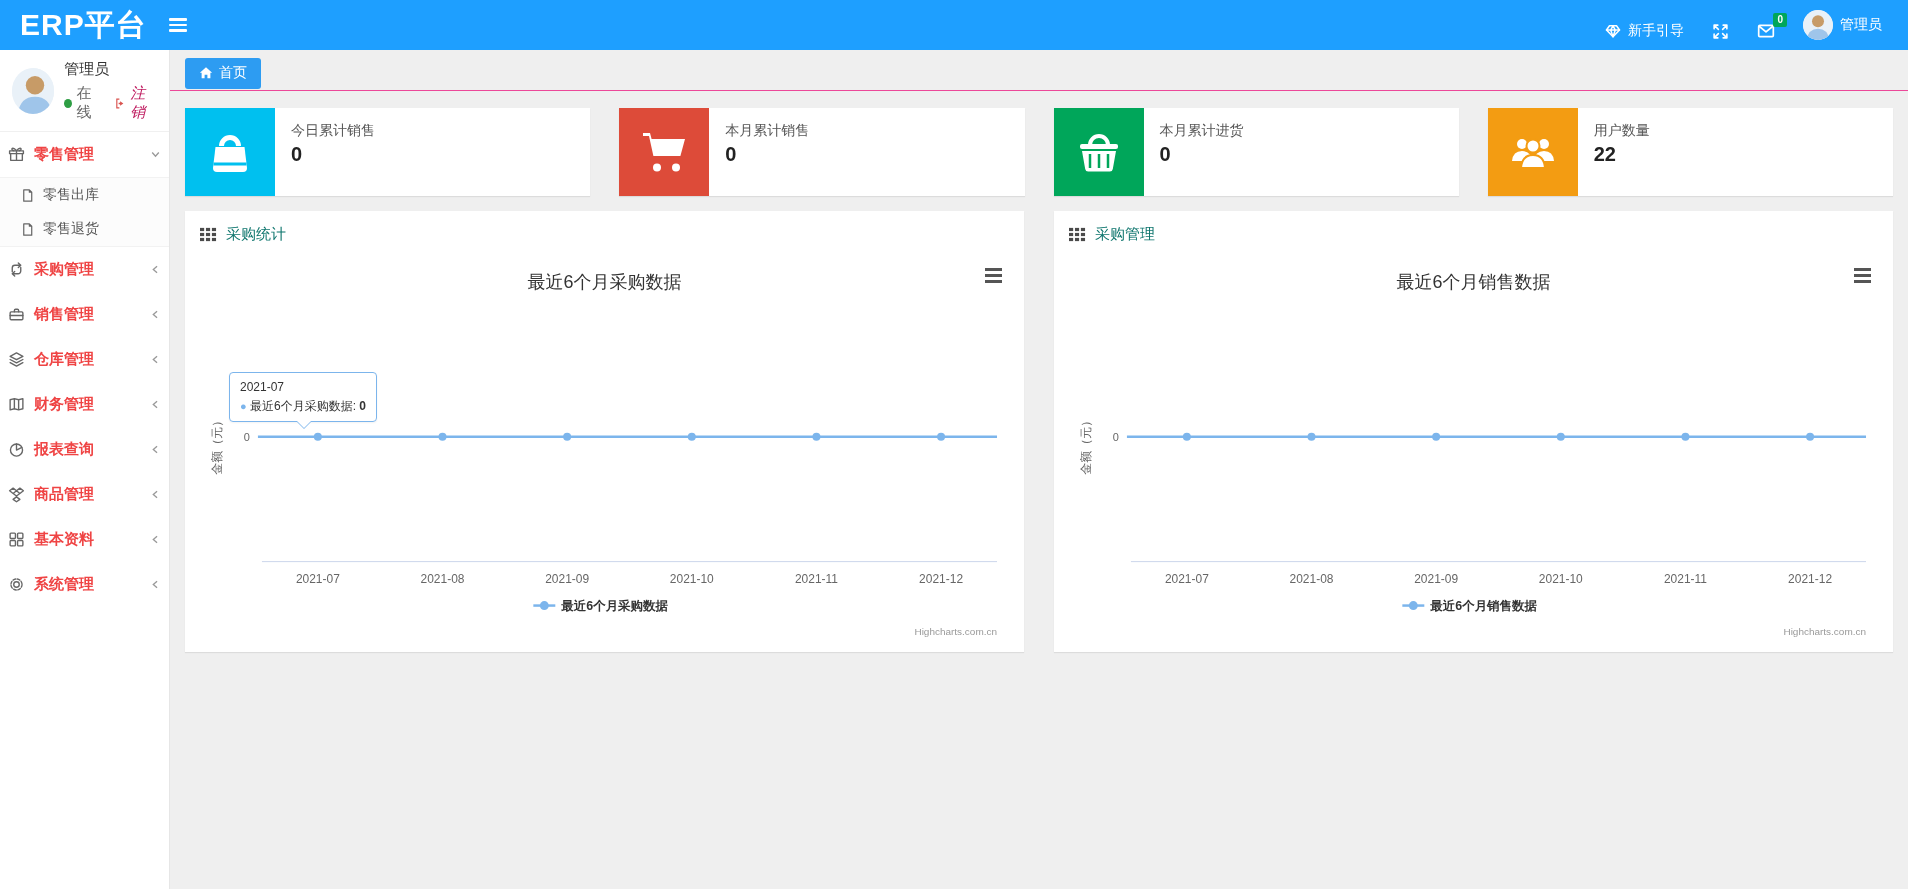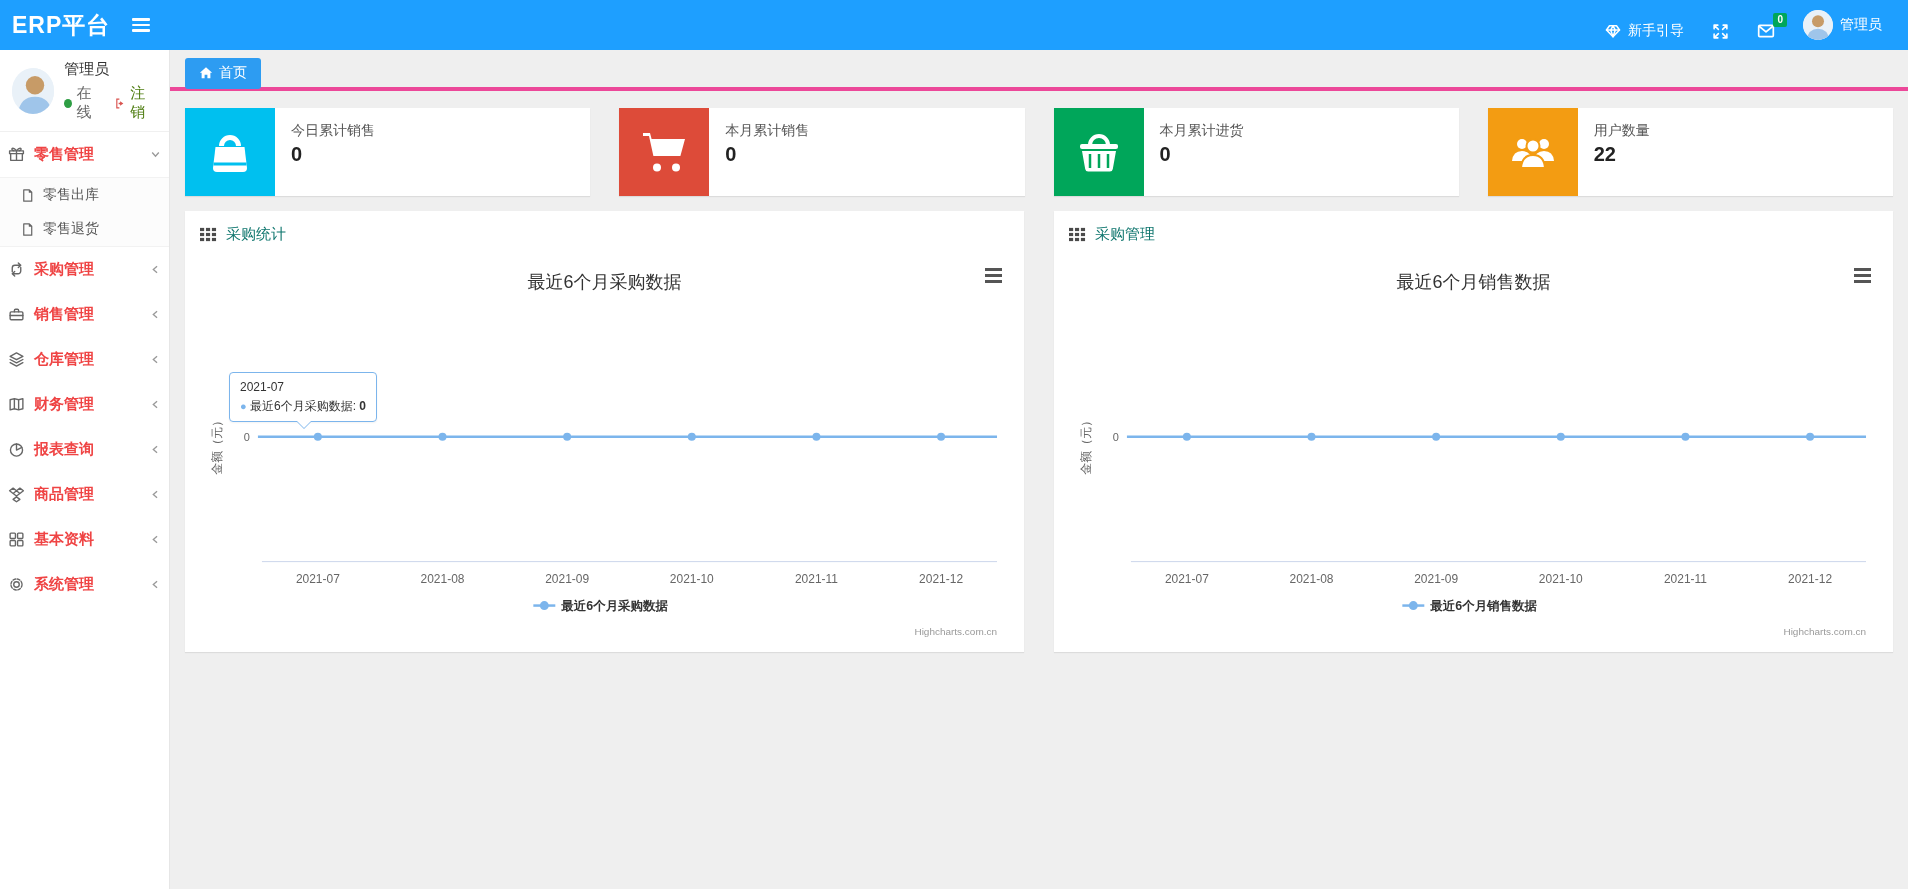--- a/index.html
+++ b/index.html
@@ -2,55 +2,55 @@
 <html><head>
 <meta charset="utf-8">
 <style>
   * { margin:0; padding:0; box-sizing:border-box; }
   html,body { width:1908px; height:889px; overflow:hidden;
     font-family:"Liberation Sans","DejaVu Sans",sans-serif; background:#efefef; }
 
   
   .navbar { position:absolute; left:0; top:0; width:100%; height:50px;
     background:#1e9fff; display:flex; align-items:center; color:#fff; z-index:50; }
-  .brand { font-size:23px; font-weight:bold; margin-left:12px; letter-spacing:1px; }
+  .brand { font-size:30px; font-weight:bold; margin-left:20px; letter-spacing:1px; }
   .nav-burger { margin-left:22px; width:18px; cursor:pointer; }
   .nav-burger div { height:2.5px; background:#fff; margin:3px 0; border-radius:1px; }
   .nav-right { margin-left:auto; display:flex; align-items:flex-end; gap:28px;
     margin-right:26px; font-size:14px; }
   .nav-item { display:flex; align-items:center; gap:7px; cursor:pointer; }
   .mail-wrap { position:relative; }
   .mail-badge { position:absolute; top:-9px; right:-12px; background:#00a65a; color:#fff;
     font-size:10px; line-height:1; padding:2px 4px; border-radius:2px; font-weight:bold; }
   .avatar { border-radius:50%; overflow:hidden; background:#e9f1f8; display:block; }
   .avatar.small { width:30px; height:30px; }
   .avatar.big { width:46px; height:46px; }
 
   
   .sidebar { position:absolute; left:0; top:50px; bottom:0; width:170px;
     background:#fff; border-right:1px solid #e6e6e6; }
   .user-block { display:flex; align-items:center; padding:10px 12px 9px; border-bottom:1px solid #f0f0f0; }
   .user-meta { margin-left:10px; }
   .user-name { font-size:15px; color:#333; margin-bottom:5px; }
   .user-status { font-size:15px; color:#666; display:flex; align-items:center; gap:4px; }
   .status-dot { width:9px; height:9px; border-radius:50%; background:#2e9e44; display:inline-block; }
-  .logout { display:flex; align-items:center; gap:3px; margin-left:8px; color:#4d7c0f; cursor:pointer; }
+  .logout { display:flex; align-items:center; gap:3px; margin-left:8px; color:#be185d; cursor:pointer;font-style:italic; }
   .menu { list-style:none; }
   .menu-item { height:45px; display:flex; align-items:center; padding:0 8px;
     font-size:15px; font-weight:bold; color:#ef4444; cursor:pointer; }
   .menu-item .mi-icon { width:17px; height:17px; margin-right:9px; flex:0 0 auto; }
   .chev { margin-left:auto; }
   .submenu { background:#fcfcfc; border-top:1px solid #f2f2f2; border-bottom:1px solid #f2f2f2; }
   .submenu-item { height:34px; display:flex; align-items:center; padding:0 14px 0 20px;
     font-size:14px; color:#555; cursor:pointer; }
   .submenu-item .mi-icon { width:15px; height:15px; margin-right:8px; }
 
   
   .main { position:absolute; left:170px; top:50px; right:0; bottom:0; overflow:hidden; }
-  .tabstrip { padding:8px 0 0 15px; height:41px; border-bottom:4px solid #ec4899; }
+  .tabstrip { padding:8px 0 0 15px; height:41px; border-bottom:1px solid #ec4899; }
   .tab { display:inline-flex; align-items:center; gap:6px; background:#2d9cf2; color:#fff;
     font-size:14px; padding:6px 14px 7px; border-radius:3px; cursor:pointer; }
 
   .cards { margin:17px 15px 0; display:grid; grid-template-columns:repeat(4,1fr); gap:29px; }
   .card { background:#fff; height:88px; display:flex; box-shadow:0 1px 1px rgba(0,0,0,.08); cursor:pointer; }
   .card-icon { width:90px; height:88px; background:var(--card-color); display:flex;
     align-items:center; justify-content:center; flex:0 0 auto; }
   .card-icon svg { width:48px; height:48px; }
   .card-body { padding:14px 0 0 16px; }
   .card-label { font-size:14px; color:#555; }

